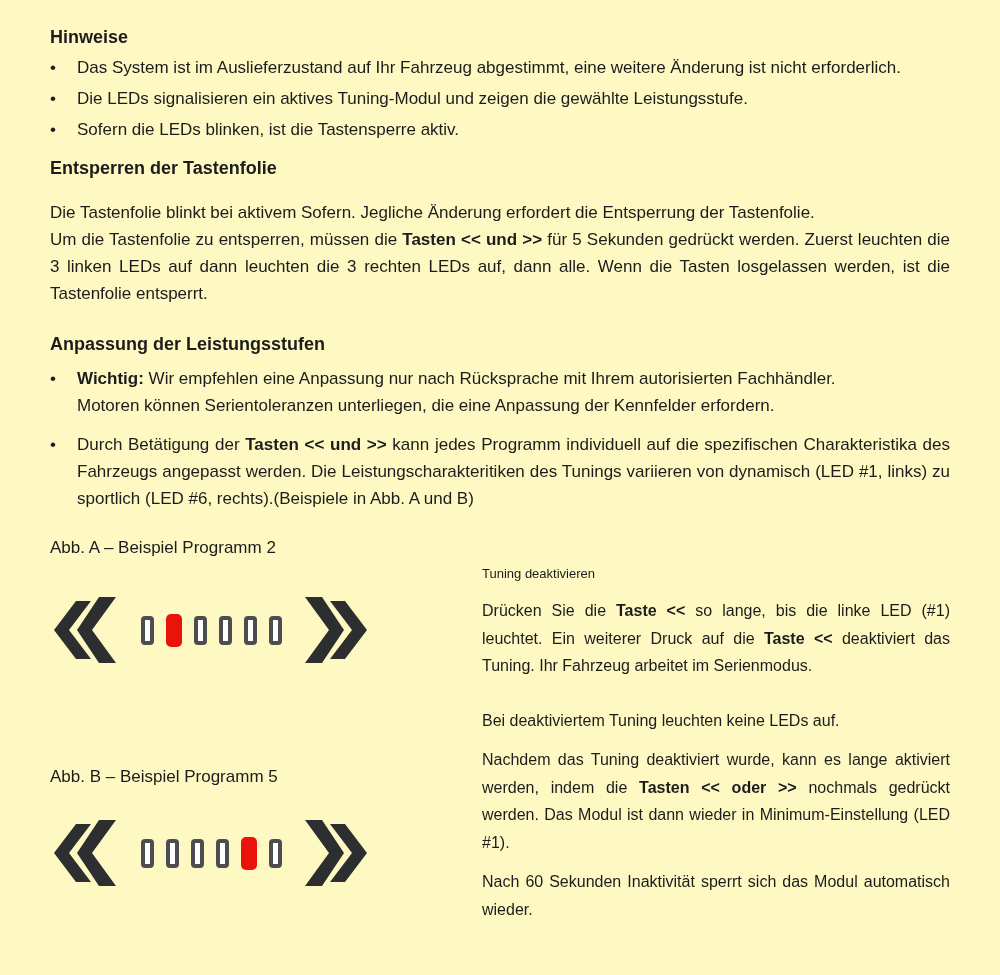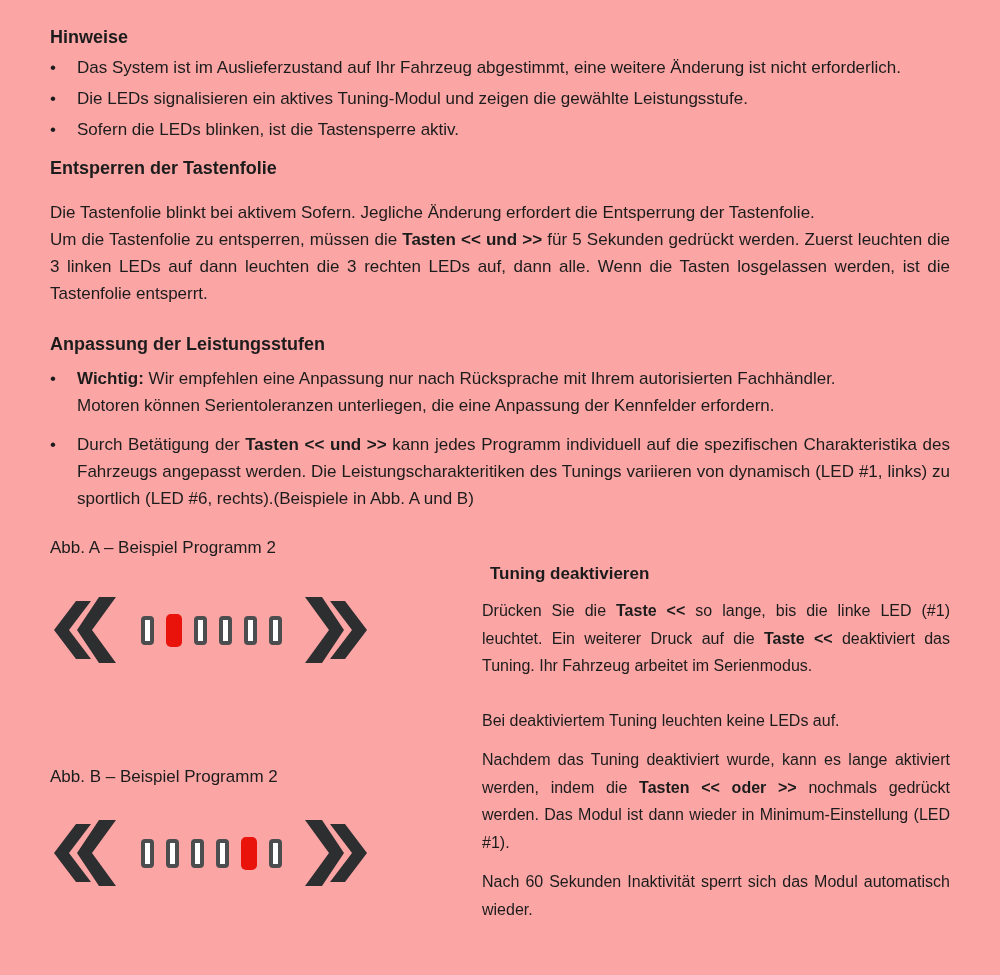--- a/index.html
+++ b/index.html
@@ -7,21 +7,21 @@
     --chevron:#2d2e30;
     --led-border:#4c4d4f;
     --led-active:#e9130b;
   }
   html,body{margin:0;padding:0;background:#fff;}
   .page{
     width:1000px;height:975px;box-sizing:border-box;
     padding:26px 50px 0 50px;
     font-family:"Liberation Sans",sans-serif;
     font-size:17px;line-height:27px;color:var(--text);
-    overflow:hidden;background:#fca5a5;
+    overflow:hidden;background:#fef9c3;
   }
   h2{font-size:18px;line-height:22px;font-weight:700;margin:0;}
   p{margin:0;}
   .just{text-align:justify;}
   .bullets{list-style:none;margin:6px 0 0 0;padding:0;}
   .bullets li{display:flex;align-items:flex-start;}
   .bullets li + li{margin-top:4px;}
   .marker{flex:none;width:27px;}
   .btxt{flex:1;min-width:0;}
   .mt-ent{margin-top:14px;}
@@ -42,21 +42,21 @@
   .leds{display:flex;align-items:center;margin:0 23px 0 25px;}
   .led{
     flex:none;width:13px;height:29px;box-sizing:border-box;
     border:4px solid var(--led-border);border-radius:4px;background:#fff;
   }
   .led + .led{margin-left:12px;}
   .led.active{
     width:16px;height:33px;border:none;border-radius:5px;
     background:var(--led-active);
   }
-  .col-right h3{font-size:17px;line-height:20px;font-weight:700;margin:30px 0 0 8px;}
+  .col-right h3{font-size:13px;line-height:20px;font-weight:400;margin:30px 0 0 0;}
   .col-right h3.h-act{margin-top:13px;}
   .col-right p.p1{margin-top:13px;}
   .col-right p.p2{margin-top:27px;}
   .col-right p.p3{margin-top:12px;}
   .col-right p.p4{margin-top:12px;}
   b{font-weight:700;}
 </style>
 </head>
 <body>
 
@@ -115,21 +115,21 @@
           <span class="led"></span>
           <span class="led"></span>
           <span class="led"></span>
         </div>
         <svg class="chev flip" width="62" height="66" viewBox="0 0 62 66">
           <polygon points="22,4 37,4 15,33 37,62 22,62 0,33"></polygon>
           <polygon points="45,0 62,0 38,33 62,66 45,66 23,33"></polygon>
         </svg>
       </div>
 
-      <p class="fig-label lbl-b">Abb. B – Beispiel Programm 2</p>
+      <p class="fig-label lbl-b">Abb. B – Beispiel Programm 5</p>
       <div class="figure fig-b">
         <svg class="chev" width="62" height="66" viewBox="0 0 62 66">
           <polygon points="22,4 37,4 15,33 37,62 22,62 0,33"></polygon>
           <polygon points="45,0 62,0 38,33 62,66 45,66 23,33"></polygon>
         </svg>
         <div class="leds">
           <span class="led"></span>
           <span class="led"></span>
           <span class="led"></span>
           <span class="led"></span>

